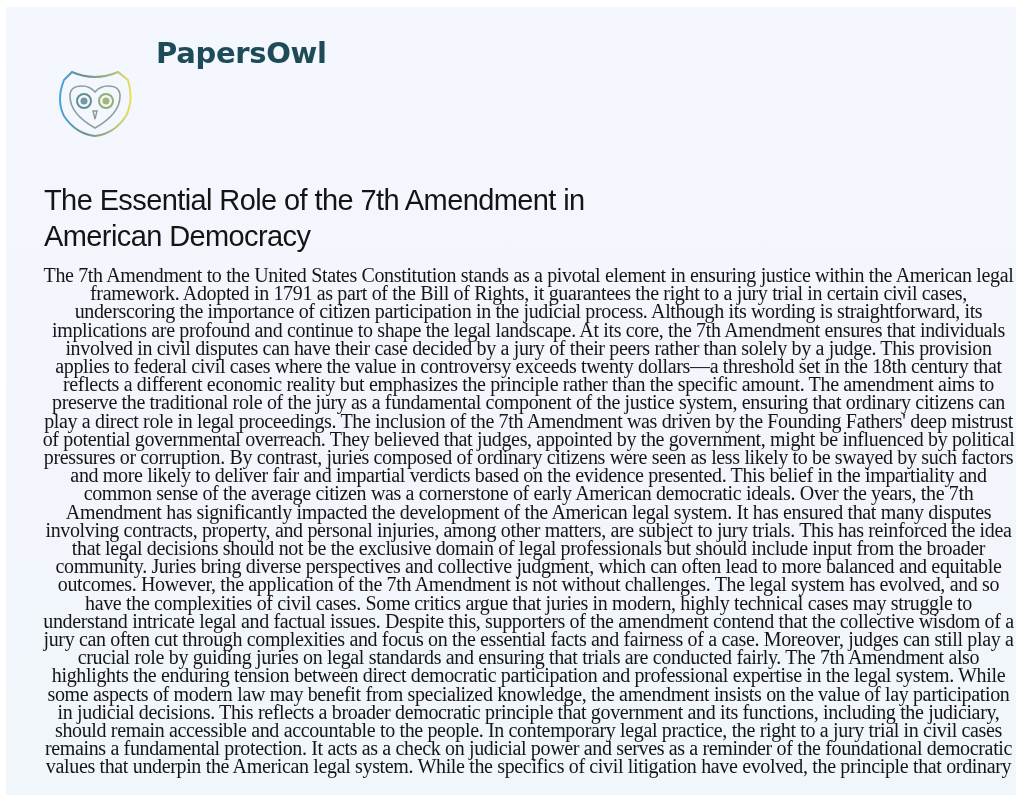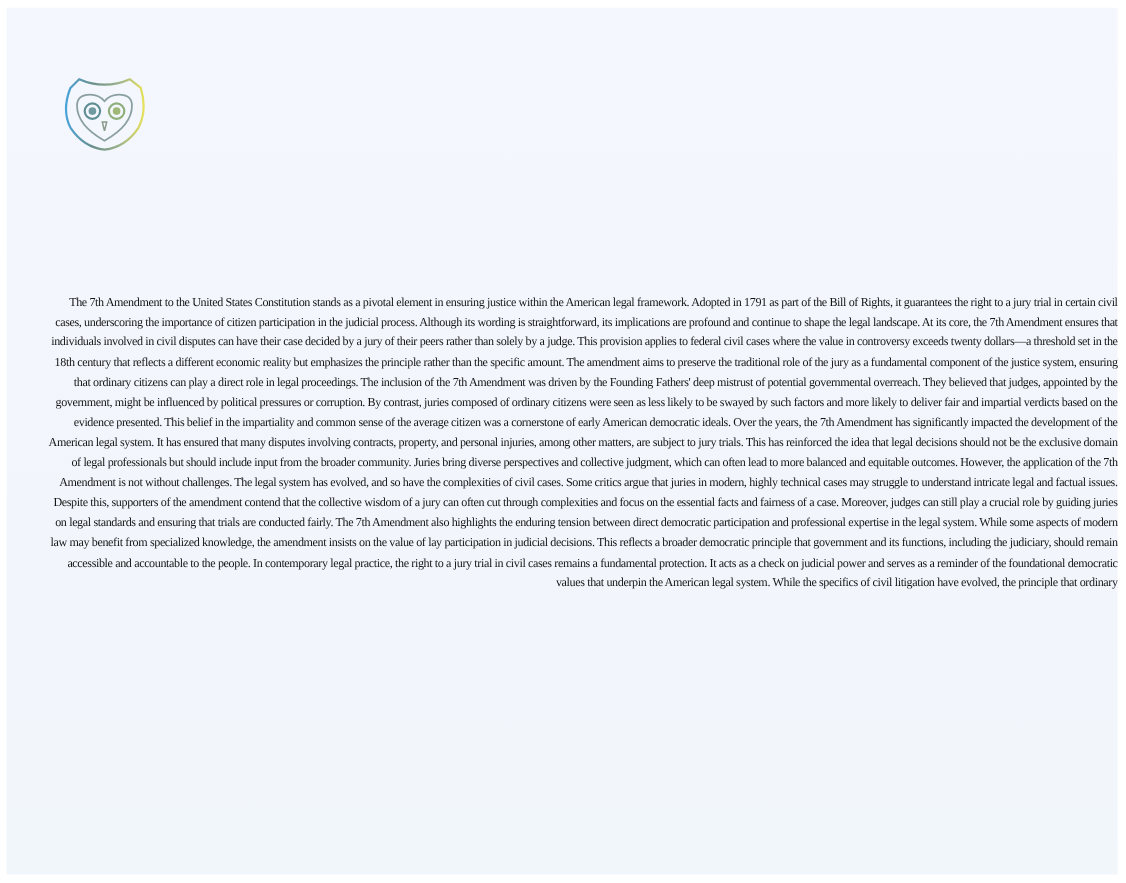--- a/index.html
+++ b/index.html
@@ -66,25 +66,25 @@
       letter-spacing: -0.6px;
       color: #141414;
     }
     .body-text {
       position: absolute;
       left: 35px;
       top: 259px;
       width: 975px;
       margin: 0;
       font-family: "Liberation Serif", serif;
-      font-size: 11px;
+      font-size: 20px;
       line-height: 18.2px;
       letter-spacing: -0.35px;
       color: #151515;
-      text-align: right;
+      text-align: center;
     }
   </style>
 </head>
 <body>
 
 <div class="page">
 
   <div class="header">
     <div class="logo">
       <svg width="78" height="68" viewBox="0 0 78 68" xmlns="http://www.w3.org/2000/svg">
@@ -102,18 +102,20 @@
         <path d="M14 26 Q14 16 26 16 Q34 16 39 22 Q44 16 52 16 Q64 16 64 26 Q64 44 39 58 Q14 44 14 26 Z" fill="none" stroke="#8aa0a0" stroke-width="1.6"></path>
 
         <circle cx="28" cy="31" r="7" fill="none" stroke="#5f8f95" stroke-width="2"></circle>
         <circle cx="28" cy="31" r="3.5" fill="#6f9aa0"></circle>
         <circle cx="50" cy="31" r="7" fill="none" stroke="#8fae7a" stroke-width="2"></circle>
         <circle cx="50" cy="31" r="3.5" fill="#9fb878"></circle>
 
         <path d="M37 41 L41 41 L39 49 Z" fill="none" stroke="#8a9a8a" stroke-width="1.4"></path>
       </svg>
     </div>
+    <div class="brand">PapersOwl</div>
   </div>
 
+  <h1 class="title">The Essential Role of the 7th Amendment in American Democracy</h1>
 
   <p class="body-text">The 7th Amendment to the United States Constitution stands as a pivotal element in ensuring justice within the American legal framework. Adopted in 1791 as part of the Bill of Rights, it guarantees the right to a jury trial in certain civil cases, underscoring the importance of citizen participation in the judicial process. Although its wording is straightforward, its implications are profound and continue to shape the legal landscape. At its core, the 7th Amendment ensures that individuals involved in civil disputes can have their case decided by a jury of their peers rather than solely by a judge. This provision applies to federal civil cases where the value in controversy exceeds twenty dollars—a threshold set in the 18th century that reflects a different economic reality but emphasizes the principle rather than the specific amount. The amendment aims to preserve the traditional role of the jury as a fundamental component of the justice system, ensuring that ordinary citizens can play a direct role in legal proceedings. The inclusion of the 7th Amendment was driven by the Founding Fathers' deep mistrust of potential governmental overreach. They believed that judges, appointed by the government, might be influenced by political pressures or corruption. By contrast, juries composed of ordinary citizens were seen as less likely to be swayed by such factors and more likely to deliver fair and impartial verdicts based on the evidence presented. This belief in the impartiality and common sense of the average citizen was a cornerstone of early American democratic ideals. Over the years, the 7th Amendment has significantly impacted the development of the American legal system. It has ensured that many disputes involving contracts, property, and personal injuries, among other matters, are subject to jury trials. This has reinforced the idea that legal decisions should not be the exclusive domain of legal professionals but should include input from the broader community. Juries bring diverse perspectives and collective judgment, which can often lead to more balanced and equitable outcomes. However, the application of the 7th Amendment is not without challenges. The legal system has evolved, and so have the complexities of civil cases. Some critics argue that juries in modern, highly technical cases may struggle to understand intricate legal and factual issues. Despite this, supporters of the amendment contend that the collective wisdom of a jury can often cut through complexities and focus on the essential facts and fairness of a case. Moreover, judges can still play a crucial role by guiding juries on legal standards and ensuring that trials are conducted fairly. The 7th Amendment also highlights the enduring tension between direct democratic participation and professional expertise in the legal system. While some aspects of modern law may benefit from specialized knowledge, the amendment insists on the value of lay participation in judicial decisions. This reflects a broader democratic principle that government and its functions, including the judiciary, should remain accessible and accountable to the people. In contemporary legal practice, the right to a jury trial in civil cases remains a fundamental protection. It acts as a check on judicial power and serves as a reminder of the foundational democratic values that underpin the American legal system. While the specifics of civil litigation have evolved, the principle that ordinary</p>
 
 </div>
 
 </body></html>

